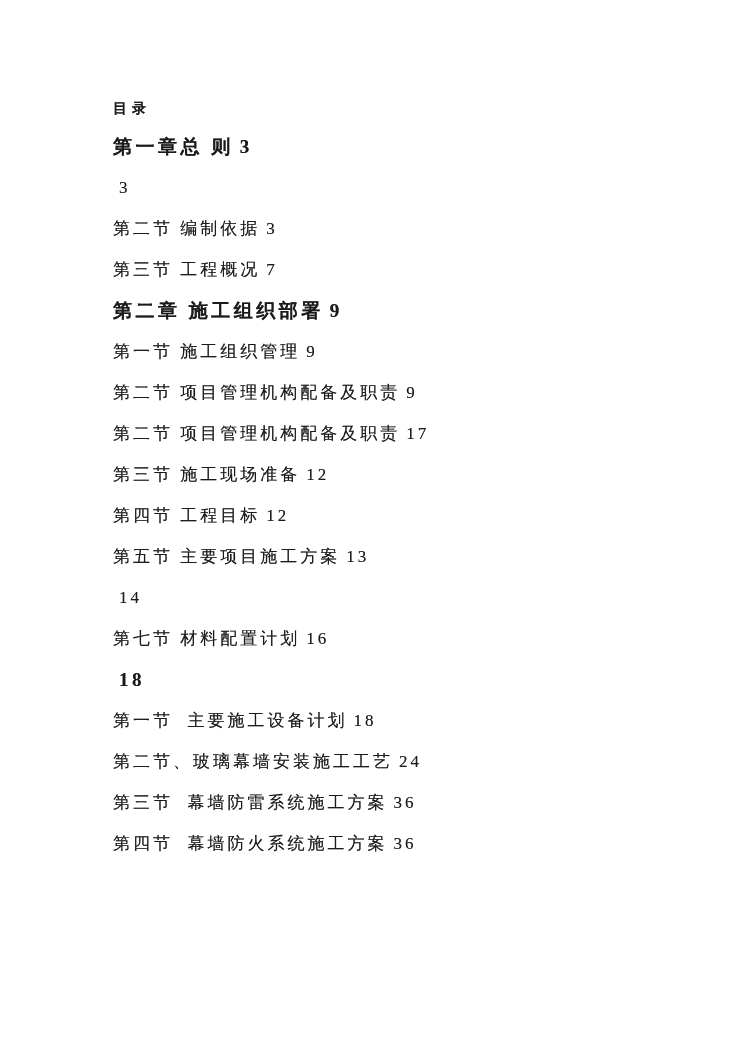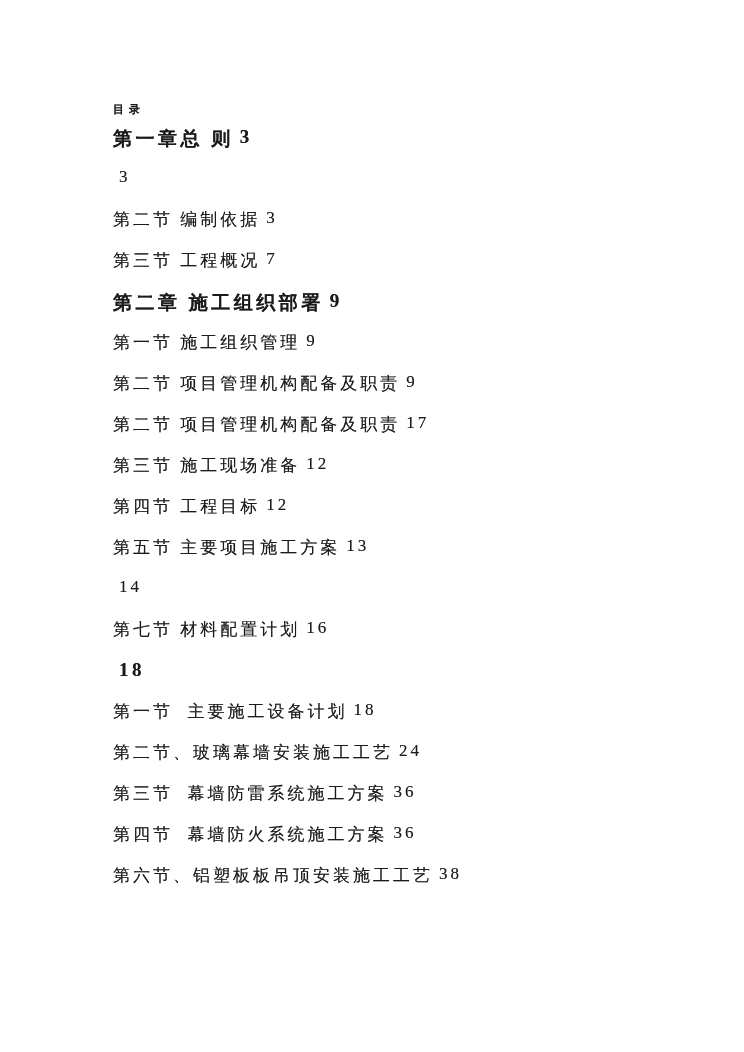--- a/index.html
+++ b/index.html
@@ -19,33 +19,34 @@
     width: 744px;
     height: 1052px;
     padding: 92px 40px 0 113px;
     background: var(--paper, #ffffff);
   }
   .doc-title {
     margin: 0;
     height: 34px;
     display: flex;
     align-items: center;
-    font-size: 11px;
+    font-size: 14px;
     font-weight: 700;
     letter-spacing: 5px;
     white-space: pre;
     text-shadow: 0 0 0.4px rgba(20,20,20,0.55);
   }
   .toc {
     margin: 0;
     padding: 0;
   }
   .toc-line {
     height: 41px;
     display: flex;
+    align-items: center;
     white-space: pre;
     font-size: 17px;
     letter-spacing: 3px;
     text-shadow: 0 0 0.4px rgba(20,20,20,0.5);
   }
   .toc-line.chapter {
     font-size: 19px;
     font-weight: 700;
     letter-spacing: 3.5px;
     text-shadow: 0 0 0.5px rgba(20,20,20,0.65);
@@ -144,19 +145,15 @@
       <span class="toc-label">第三节  幕墙防雷系统施工方案</span>
       <span class="toc-page">36</span>
     </div>
 
     <div class="toc-line section">
       <span class="toc-label">第四节  幕墙防火系统施工方案</span>
       <span class="toc-page">36</span>
     </div>
 
 
-    <div class="toc-line section">
-      <span class="toc-label">第六节、铝塑板板吊顶安装施工工艺</span>
-      <span class="toc-page">38</span>
-    </div>
 
   </div>
 </div>
 
 </body></html>

